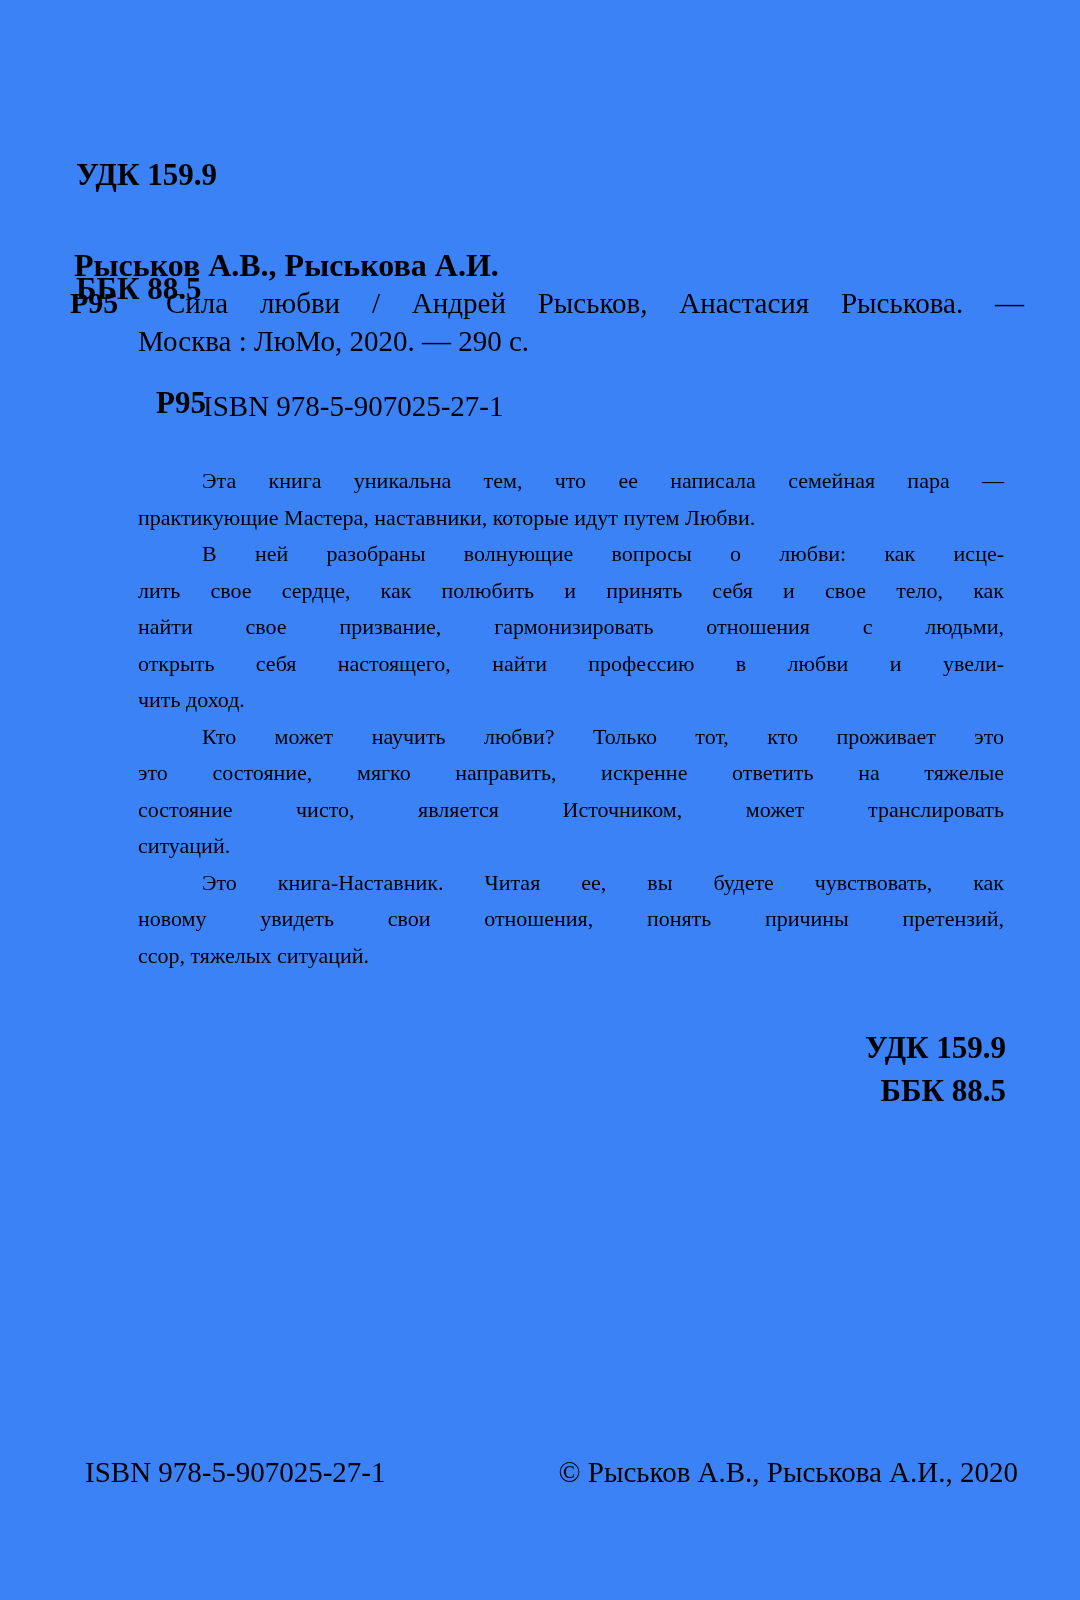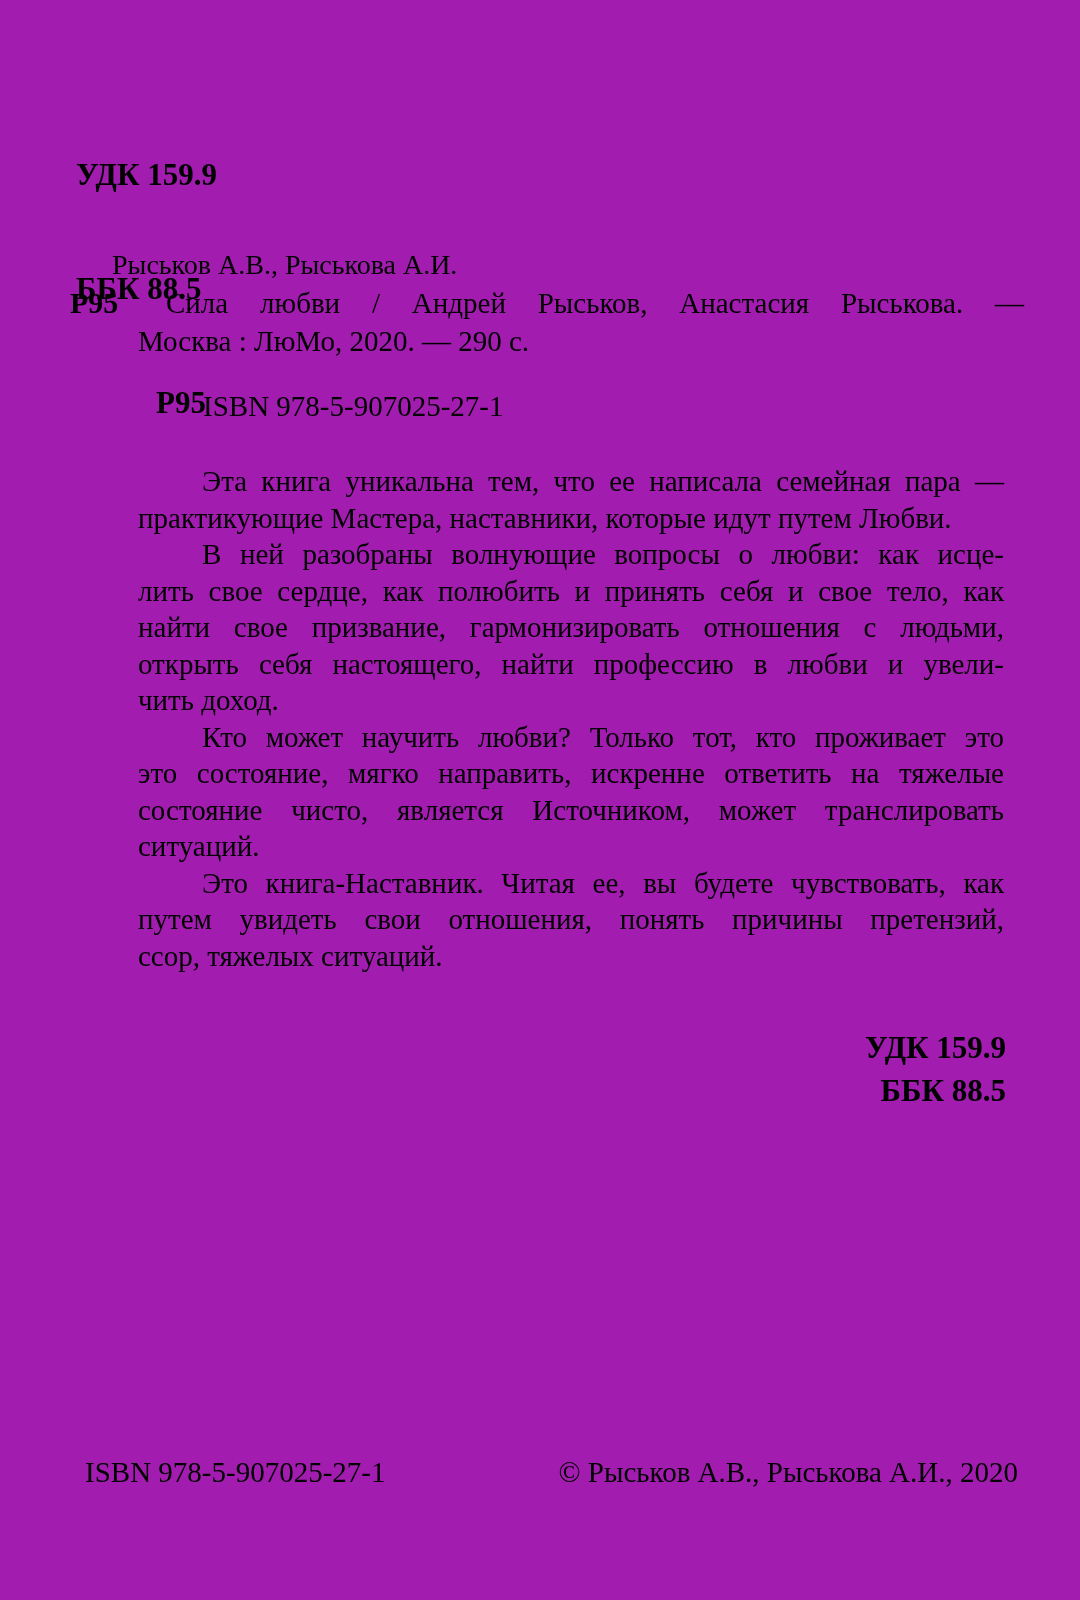--- a/index.html
+++ b/index.html
@@ -11,21 +11,21 @@
     height: 1600px;
     position: relative;
     background: #ffffff;
     color: #000000;
     font-family: "Liberation Serif", "DejaVu Serif", serif;
     overflow: hidden;
   }
   .page {
     position: absolute;
     inset: 0;
-    background: #a21caf;
+    background: #3b82f6;
   }
 
   
   .top-codes {
     position: absolute;
     left: 76px;
     top: 80px;
     font-weight: bold;
     font-size: 31px;
     line-height: 38px;
@@ -38,24 +38,24 @@
   
   .card {
     position: absolute;
     left: 0;
     right: 0;
     top: 246px;
     font-size: 29px;
     line-height: 38px;
   }
   .card .authors-heading {
-    margin-left: 112px;
+    margin-left: 74px;
     margin-right: 76px;
-    font-weight: normal;
-    font-size: 28px;
+    font-weight: bold;
+    font-size: 32px;
   }
   .card .entry {
     position: relative;
   }
   .card .entry-code {
     position: absolute;
     left: 70px;
     top: 0;
     font-weight: bold;
     font-size: 30px;
@@ -72,21 +72,21 @@
     top: 390px;
     font-size: 29px;
   }
 
   
   .annotation {
     position: absolute;
     left: 138px;
     right: 76px;
     top: 463px;
-    font-size: 29px;
+    font-size: 22px;
     line-height: 36.5px;
   }
   .line {
     text-align: justify;
     text-align-last: justify;
   }
   .line.last {
     text-align-last: left;
   }
   .annotation .para .line.first {
@@ -152,21 +152,21 @@
         <div class="line last">чить доход.</div>
       </div>
       <div class="para">
         <div class="line first">Кто может научить любви? Только тот, кто проживает это</div>
         <div class="line">это состояние, мягко направить, искренне ответить на тяжелые</div>
         <div class="line">состояние чисто, является Источником, может транслировать</div>
         <div class="line last">ситуаций.</div>
       </div>
       <div class="para">
         <div class="line first">Это книга-Наставник. Читая ее, вы будете чувствовать, как</div>
-        <div class="line">путем увидеть свои отношения, понять причины претензий,</div>
+        <div class="line">новому увидеть свои отношения, понять причины претензий,</div>
         <div class="line last">ссор, тяжелых ситуаций.</div>
       </div>
     </div>
 
   <div class="bottom-codes">
     <div>УДК 159.9</div>
     <div>ББК 88.5</div>
   </div>
 
   <div class="footer">

